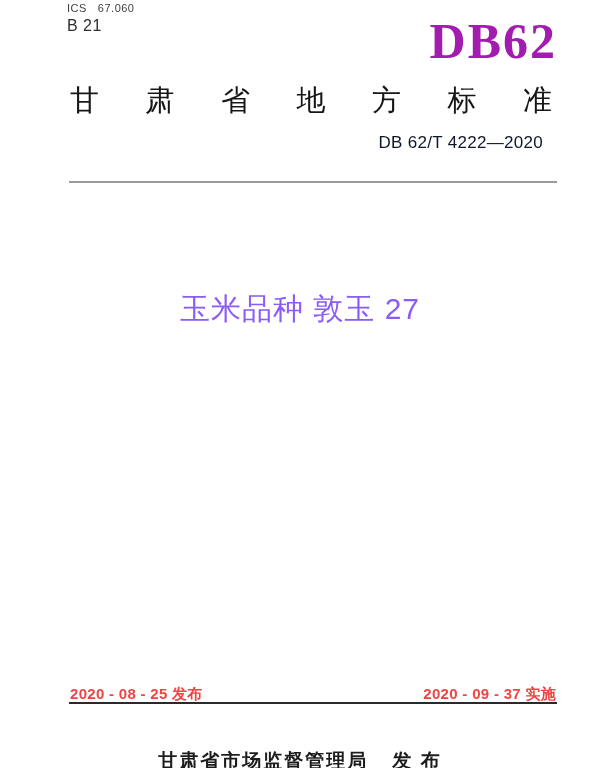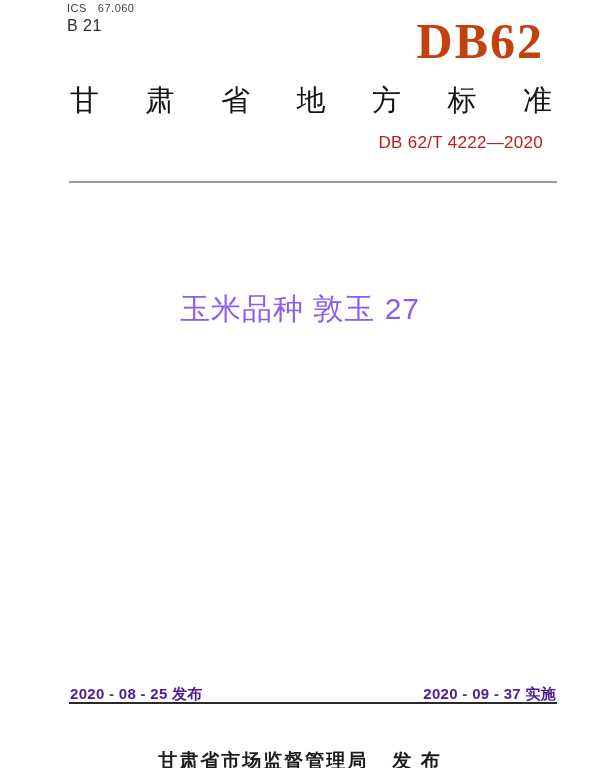--- a/index.html
+++ b/index.html
@@ -28,48 +28,48 @@
   .ics-line .ics-value { margin-left: 11px; }
   .class-line {
     left: 67px; top: 17px;
     font-size: 16px;
     color: #2e2e2e;
     letter-spacing: 0.5px;
   }
 
   
   .db-logo {
-    right: 56px; top: 16px;
+    right: 43px; top: 16px;
     font-family: "Liberation Serif", "DejaVu Serif", serif;
     font-weight: 700;
     font-size: 50px;
     line-height: 1;
     letter-spacing: 2px;
-    color: #c2410c;
+    color: #a21caf;
     white-space: nowrap;
   }
 
   
   .province-title {
     left: 70px; top: 83px;
     width: 482px;
     display: flex;
     justify-content: space-between;
     font-size: 29px;
     line-height: 34px;
     color: #161616;
   }
   .province-title span { display: inline-block; }
 
   
   .std-number {
     right: 57px; top: 133px;
     font-size: 17px;
     letter-spacing: 0.3px;
-    color: #b91c1c;
+    color: #0f172a;
     white-space: nowrap;
   }
 
   .rule-top {
     left: 69px; top: 181px;
     width: 488px; height: 2px;
     background: #9b9b9b;
   }
 
   
@@ -85,21 +85,21 @@
 
   
   .dates-row {
     left: 70px; top: 685px;
     width: 486px;
     display: flex;
     justify-content: space-between;
     font-size: 15px;
     font-weight: 600;
     letter-spacing: 0.3px;
-    color: #4c1d95;
+    color: #ef4444;
     white-space: nowrap;
   }
 
   .rule-bottom {
     left: 69px; top: 702px;
     width: 488px; height: 2px;
     background: #2a2a2a;
   }
 
   

